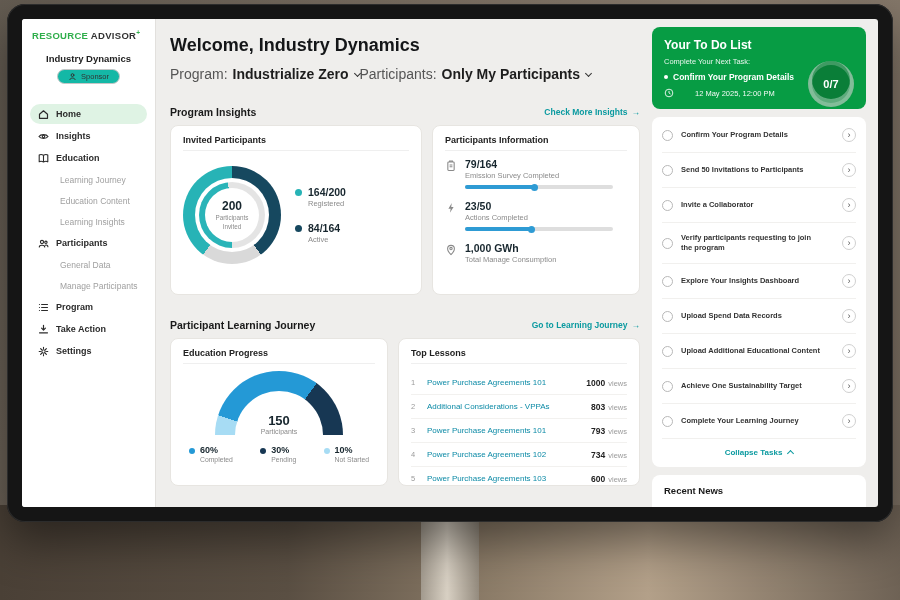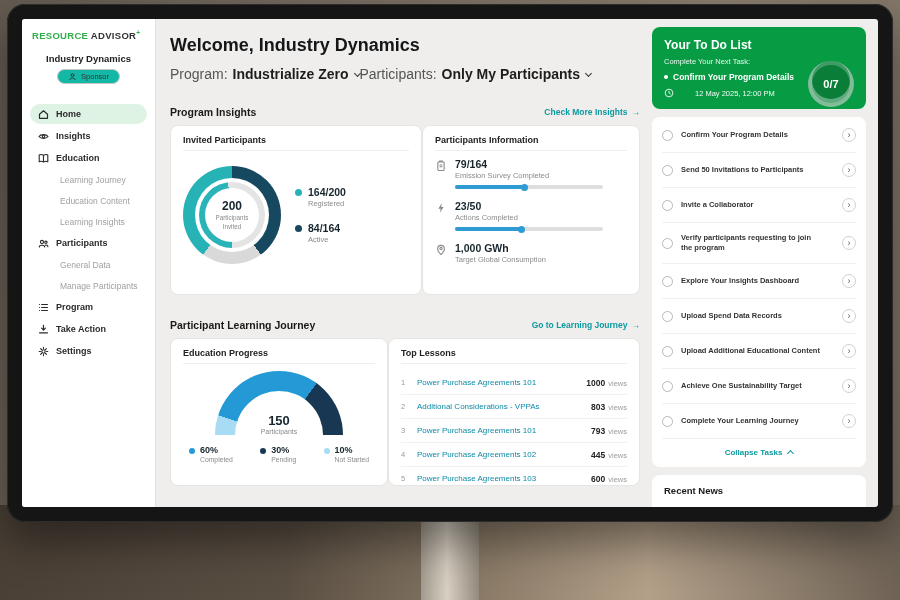--- a/index.html
+++ b/index.html
@@ -36,21 +36,21 @@
   .main{flex:1;min-width:0;padding:6px 12px 0 14px}
   .welcome{font-size:18px;font-weight:bold;color:#141618;margin:10px 0 10px}
   .filters{display:flex;align-items:center;font-size:14px;color:#555}
   .filter{display:flex;align-items:center;cursor:pointer}
   .filter-value{font-weight:bold;color:#1d1d1d;margin-left:5px}
   .caret{width:5px;height:5px;border-right:1.4px solid #333;border-bottom:1.4px solid #333;
     transform:rotate(45deg);display:inline-block;margin-left:6px;margin-bottom:2px}
   .section-head{display:flex;justify-content:space-between;align-items:center;margin:24px 0 7px}
   .section-title{font-size:10.5px;font-weight:bold;color:#1a1a1a}
   .section-link{font-size:8.5px;font-weight:bold;color:#0b9aa0;cursor:pointer;text-decoration:none;display:flex;gap:4px;align-items:center}
-  .cards{display:flex;gap:0}
+  .cards{display:flex;gap:10px}
   .card{background:#fff;border:1px solid #e7e5e1;border-radius:8px;padding:9px 12px}
   .card-title{font-size:9px;font-weight:bold;color:#222;padding-bottom:5px;border-bottom:1px solid #efefef;margin-bottom:7px}
 
   .row1 .card{height:170px}
   .card-invited{width:252px;flex-shrink:0}
   .card-info{flex:1}
 
   
   .donut-row{display:flex;align-items:center;gap:14px;padding-top:8px}
   .donut{position:relative;width:98px;height:98px;flex-shrink:0}
@@ -334,21 +334,21 @@
             </div>
             <div class="stat">
               <span class="stat-icon">
                   <svg viewBox="0 0 11 11" width="12" height="12" fill="none" stroke="#8a8a8a" stroke-width="1">
                     <path d="M5.5 1.3 C3.6 1.3 2.4 2.6 2.4 4.3 C2.4 6.5 5.5 9.7 5.5 9.7 C5.5 9.7 8.6 6.5 8.6 4.3 C8.6 2.6 7.4 1.3 5.5 1.3 Z"></path>
                     <circle cx="5.5" cy="4.2" r="1.1"></circle>
                   </svg>
                 </span>
               <div class="stat-body">
                 <div class="stat-val">1,000 GWh</div>
-                <div class="stat-cap">Target Global Consumption</div>
+                <div class="stat-cap">Total Manage Consumption</div>
               </div>
             </div>
           </div>
         </div>
 
         <div class="section-head">
           <span class="section-title">Participant Learning Journey</span>
           <a class="section-link">
             <span>Go to Learning Journey</span>
             <span>→</span>
@@ -404,21 +404,21 @@
               <span class="lesson-views"><span class="lesson-count">803</span><span class="lesson-unit">views</span></span>
             </div>
             <div class="lesson">
               <span class="lesson-rank">3</span>
               <span class="lesson-name">Power Purchase Agreements 101</span>
               <span class="lesson-views"><span class="lesson-count">793</span><span class="lesson-unit">views</span></span>
             </div>
             <div class="lesson">
               <span class="lesson-rank">4</span>
               <span class="lesson-name">Power Purchase Agreements 102</span>
-              <span class="lesson-views"><span class="lesson-count">445</span><span class="lesson-unit">views</span></span>
+              <span class="lesson-views"><span class="lesson-count">734</span><span class="lesson-unit">views</span></span>
             </div>
             <div class="lesson">
               <span class="lesson-rank">5</span>
               <span class="lesson-name">Power Purchase Agreements 103</span>
               <span class="lesson-views"><span class="lesson-count">600</span><span class="lesson-unit">views</span></span>
             </div>
           </div>
         </div>
       </main>
 

